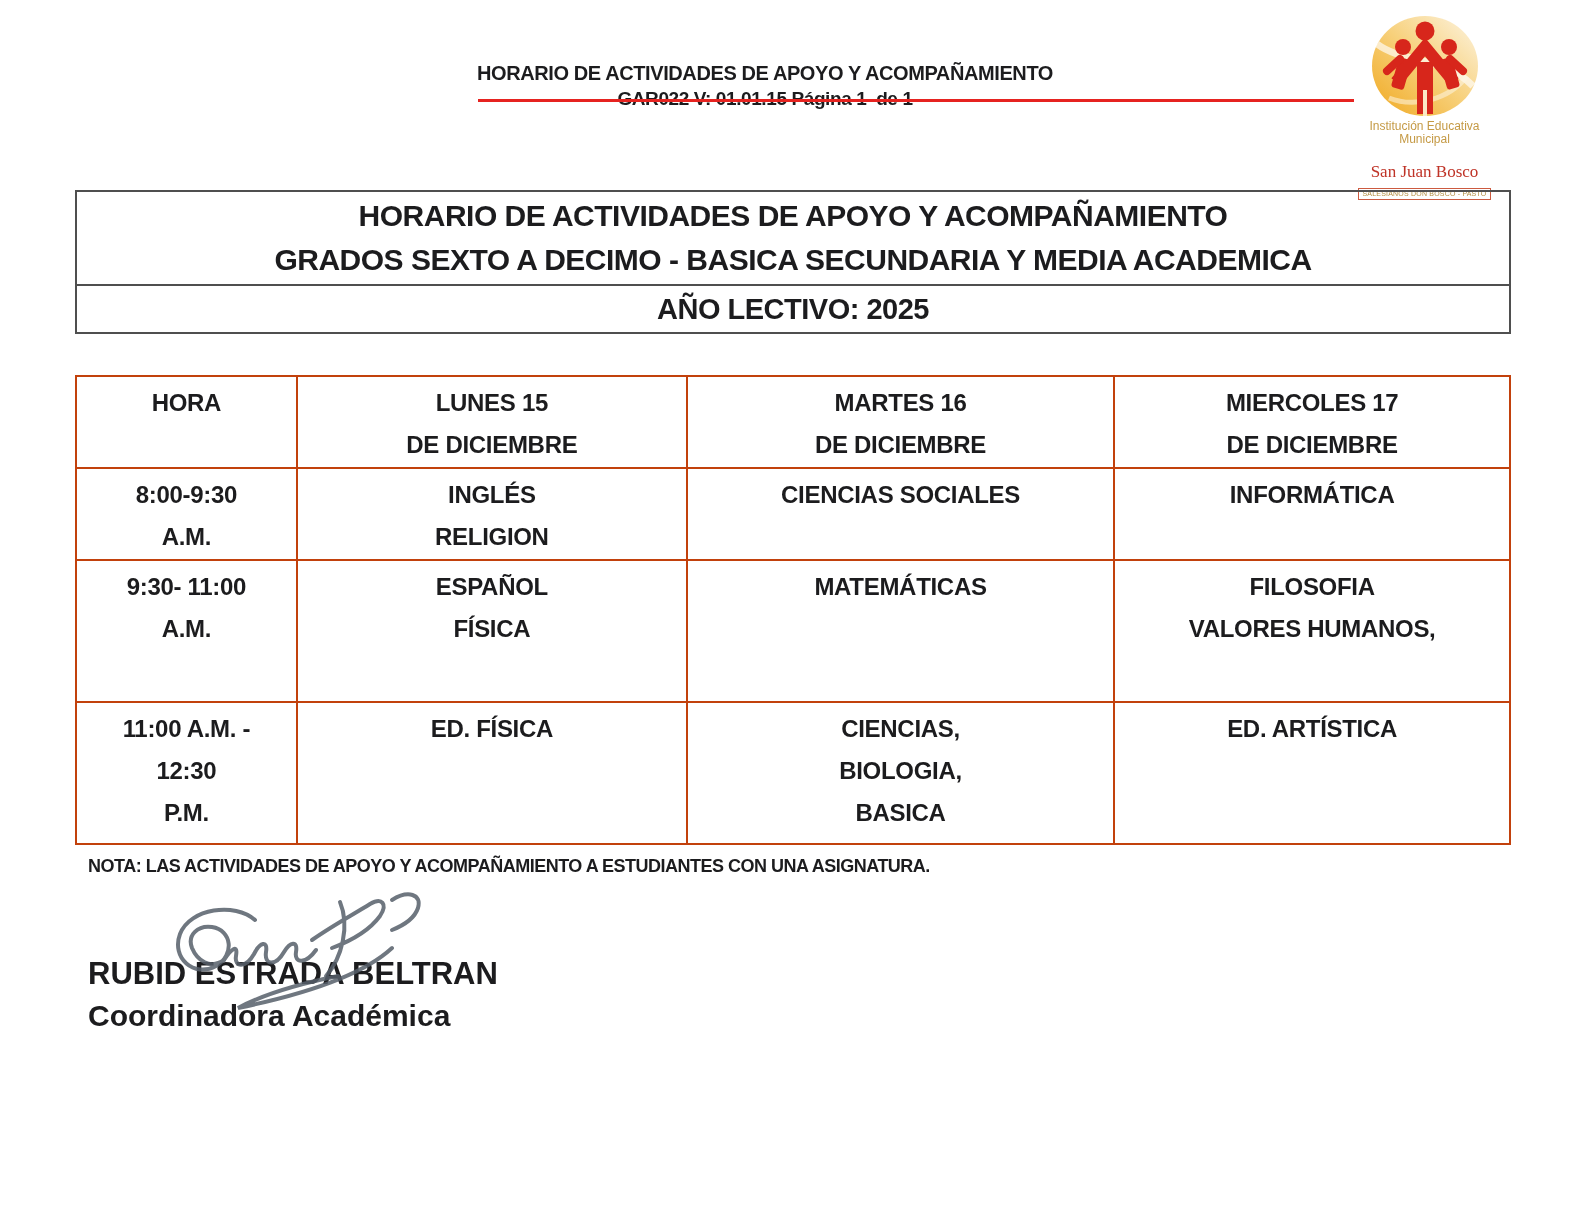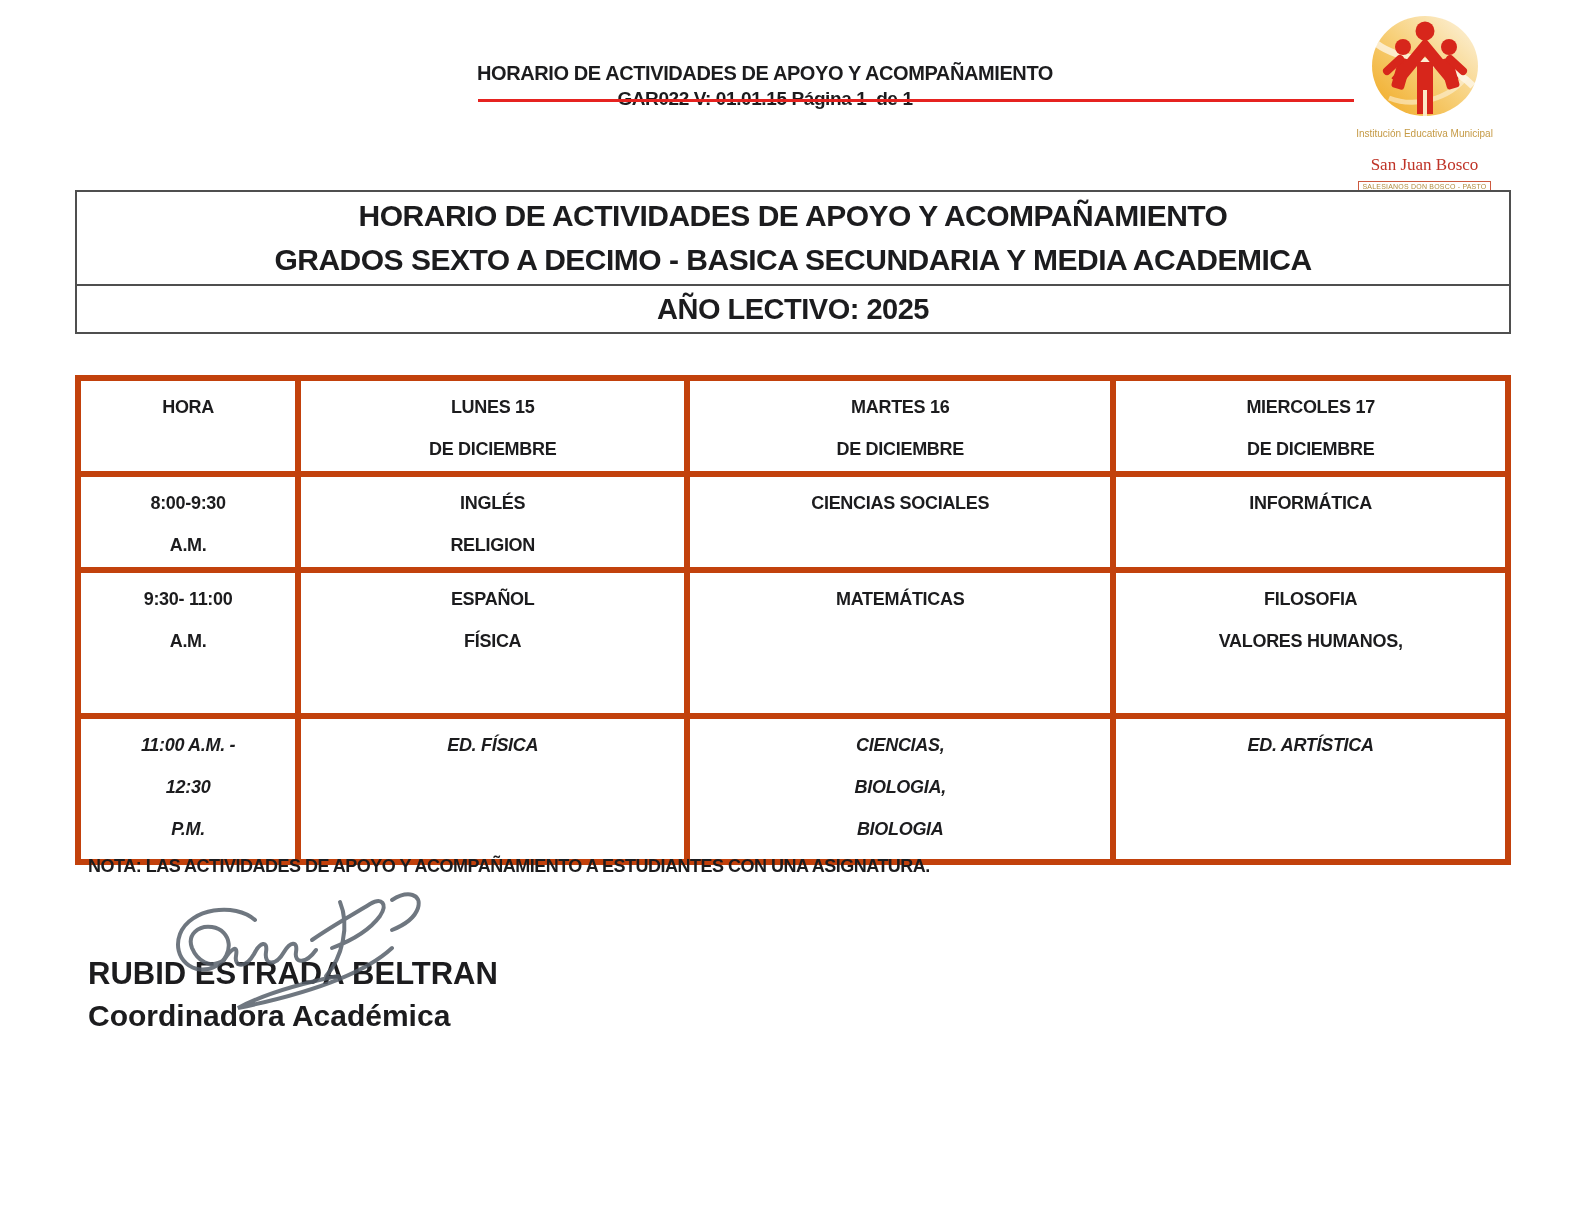--- a/index.html
+++ b/index.html
@@ -8,39 +8,39 @@
 
   
   .hdr-center{position:absolute;top:62px;left:0;width:1530px;text-align:center;font-weight:bold;}
   .hdr-title{font-size:20px;letter-spacing:-0.4px;}
   .hdr-code{font-size:19px;margin-top:3px;letter-spacing:-0.4px;white-space:pre;}
   .hdr-rule{position:absolute;top:99px;left:478px;width:876px;height:3px;background:#e62320;}
 
   
   .logo{position:absolute;left:1352px;top:14px;width:145px;text-align:center;line-height:1.1;}
   .logo svg{display:block;margin:0 auto;}
-  .logo-inst{font-size:10px;color:#c59a45;margin-top:10px;}
+  .logo-inst{font-size:12px;color:#c59a45;margin-top:2px;}
   .logo-name{font-family:"Liberation Serif",serif;font-size:17px;color:#bf3327;margin-top:17px;}
   .logo-sub{display:inline-block;font-size:7px;color:#b08b3e;border:1px solid #cc5a40;
             padding:1px 4px;margin-top:3px;letter-spacing:0.2px;}
 
   
   .title-table{position:absolute;left:75px;top:190px;width:1436px;border-collapse:collapse;table-layout:fixed;}
   .title-table td{border:2px solid #4f4f4f;text-align:center;font-weight:bold;padding:0;}
   .tt-main{height:92px;font-size:30px;line-height:44px;letter-spacing:-0.5px;}
   .tt-year{height:46px;font-size:29px;letter-spacing:-0.5px;}
 
   
   .sched{position:absolute;left:75px;top:375px;width:1436px;border-collapse:collapse;table-layout:fixed;}
-  .sched td{border:6px solid #c2410c;text-align:center;vertical-align:top;font-weight:bold;
-            font-size:18px;line-height:42px;padding:5px 6px 0 6px;letter-spacing:-0.3px;}
+  .sched td{border:2px solid #c2410c;text-align:center;vertical-align:top;font-weight:bold;
+            font-size:24px;line-height:42px;padding:5px 6px 0 6px;letter-spacing:-0.3px;}
   .r-head td{height:85px;}
   .r1 td{height:85px;}
   .r2 td{height:135px;}
-  .r3 td{height:135px;font-style:italic;}
+  .r3 td{height:135px;}
 
   
   .note{position:absolute;left:88px;top:856px;width:1430px;font-weight:bold;font-size:18px;letter-spacing:-0.5px;}
   .sig-svg{position:absolute;left:140px;top:886px;z-index:3;}
   .sig-name{position:absolute;left:88px;top:956px;font-size:31px;font-weight:bold;z-index:2;}
   .sig-role{position:absolute;left:88px;top:999px;font-size:30px;font-weight:bold;}
 </style>
 </head>
 <body>
 
@@ -159,21 +159,21 @@
             <div>11:00 A.M. -</div>
             <div>12:30</div>
             <div>P.M.</div>
           </td>
         <td>
             <div>ED. FÍSICA</div>
           </td>
         <td>
             <div>CIENCIAS,</div>
             <div>BIOLOGIA,</div>
-            <div>BIOLOGIA</div>
+            <div>BASICA</div>
           </td>
         <td>
             <div>ED. ARTÍSTICA</div>
           </td>
       </tr>
     </tbody>
   </table>
 
   <div class="note">NOTA: LAS ACTIVIDADES DE APOYO Y ACOMPAÑAMIENTO A ESTUDIANTES CON UNA ASIGNATURA.</div>
 

